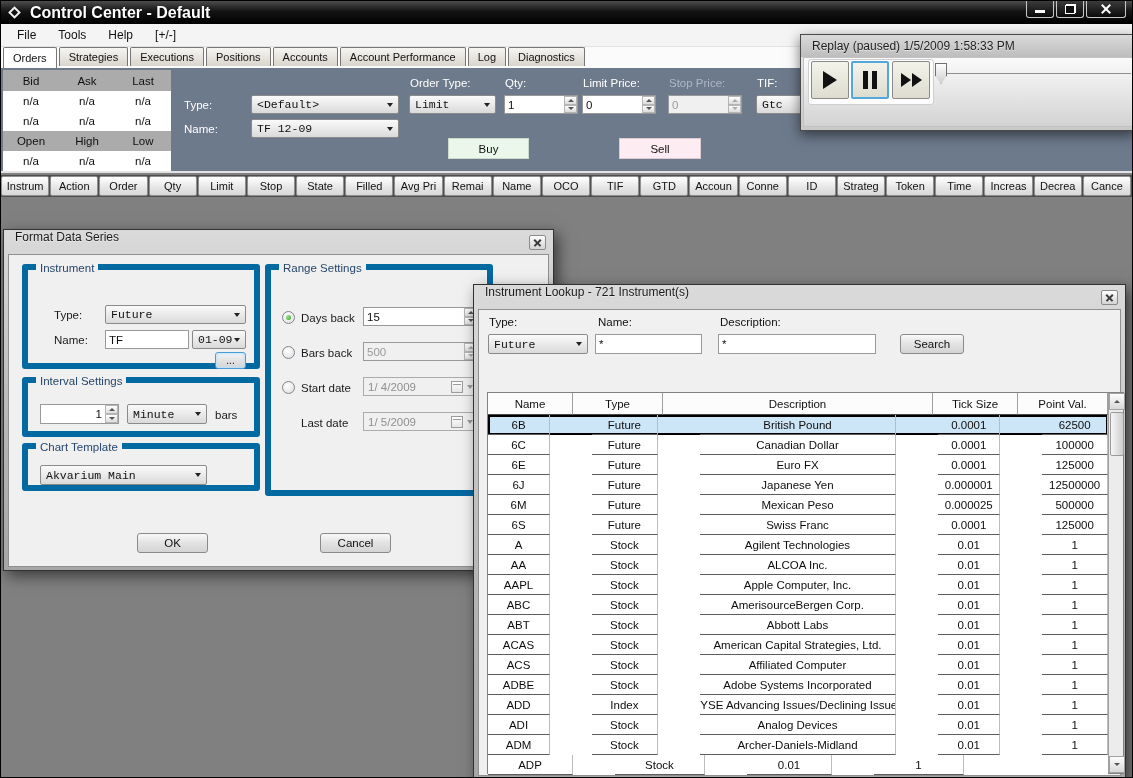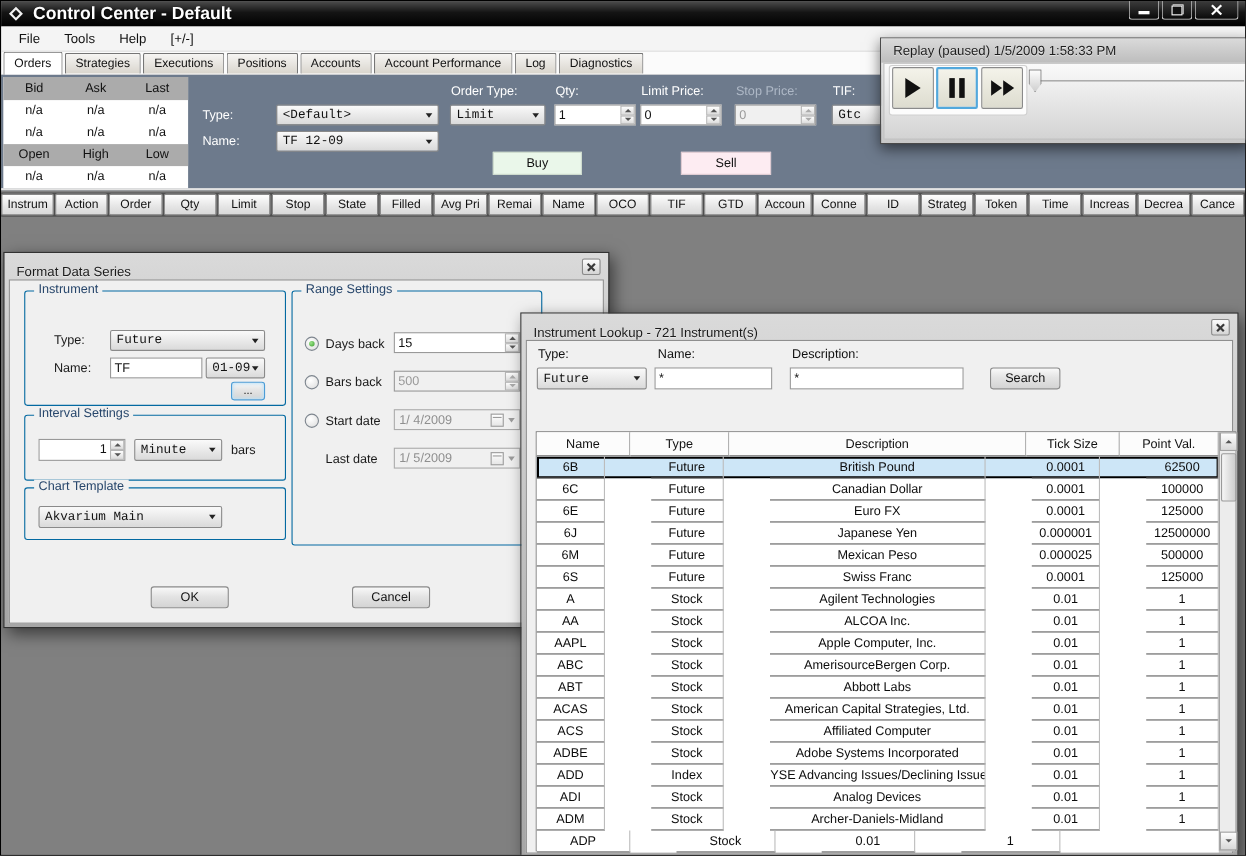--- a/index.html
+++ b/index.html
@@ -23,21 +23,21 @@
 .glyph-restore::after { content:''; position:absolute; left:0; bottom:0; width:8px; height:7px; border:1px solid #fff; background:#111; }
 .glyph-x { position:relative; width:12px; height:12px; }
 .glyph-x::before,.glyph-x::after { content:''; position:absolute; left:0; top:5px; width:12px; height:2px; background:#fff; }
 .glyph-x::before { transform:rotate(45deg); } .glyph-x::after { transform:rotate(-45deg); }
 
 .menubar { position:absolute; top:23px; left:0; width:100%; height:23px; background:#f4f4f4;
   border-bottom:1px solid #e2e2e2; display:flex; align-items:center; padding-left:5px; z-index:1; }
 .menu-item { font-size:12px; color:#111; padding:3px 11px; }
 
 .tabstrip { position:absolute; top:46px; left:0; width:100%; height:21px; background:#fbfbfb;
-  display:flex; align-items:center; padding-left:2px; z-index:1; }
+  display:flex; align-items:flex-start; padding-left:2px; z-index:1; }
 .tab { font-size:11px; color:#111; padding:0 9px; border:1px solid #767676; border-bottom:none;
   border-radius:2px 2px 0 0; background:linear-gradient(#f6f5f3,#d9d5cd); margin-right:2px;
   height:19px; display:flex; align-items:center; }
 .tab.active { background:#fff; height:21px; position:relative; z-index:3; }
 
 
 .order-panel { position:absolute; top:67px; left:0; width:100%; height:105px; background:#6d7a8c;
   border-bottom:2px solid #e3e3e3; z-index:1; }
 .quote-table { position:absolute; left:2px; top:2px; width:168px; height:101px; background:#fff; }
 .q-row { display:flex; height:20px; } .q-row:first-child { height:21px; }
@@ -98,36 +98,36 @@
 .ff { display:flex; gap:1px; } .ff b { width:0; height:0; border-left:10px solid #111; border-top:7px solid transparent; border-bottom:7px solid transparent; }
 .rp-track { position:absolute; left:141px; top:15px; width:186px; height:1px; background:#8f8f8f; }
 .rp-thumb { position:absolute; left:131px; top:5px; width:12px; height:21px;
   background:linear-gradient(#fdfdfd,#cfcfcf); border:1px solid #707070;
   clip-path:polygon(0 0,100% 0,100% 60%,50% 100%,0 60%); }
 
 
 .dlg { position:absolute; border:1px solid #323232;
   background:linear-gradient(180deg,#dadada,#b6b6b6 60%,#a6a6a6);
   padding:0 4px 4px; box-shadow:4px 5px 14px rgba(0,0,0,.55); }
-.dlg-title { height:24px; display:flex; align-items:flex-end; font-size:12px; color:#1a1a1a;
+.dlg-title { height:24px; display:flex; align-items:flex-start; font-size:12px; color:#1a1a1a;
   padding-left:7px; text-shadow:0 1px 0 rgba(255,255,255,.45); position:relative; }
 .dlg-close { position:absolute; right:3px; top:5px; width:17px; height:15px;
   background:linear-gradient(#fdfdfd,#d4d4d4); border:1px solid #8a8a8a; border-radius:2px;
   display:flex; align-items:center; justify-content:center; }
 .x-sm { position:relative; width:9px; height:9px; }
 .x-sm::before,.x-sm::after { content:''; position:absolute; left:0; top:4px; width:9px; height:1.6px; background:#3a3a3a; }
 .x-sm::before { transform:rotate(45deg); } .x-sm::after { transform:rotate(-45deg); }
 .dlg-body { position:relative; background:#f0f0f0; border:1px solid #8f8f8f; }
 
 .fmt { left:2px; top:228px; width:551px; height:342px; z-index:20; }
 .fmt .dlg-body { height:313px; }
 .lkp { left:472px; top:283px; width:653px; height:496px; z-index:30; }
 .lkp .dlg-body { height:467px; }
 
-.group { position:absolute; border:1px solid #0369a1; border-radius:3px; }
+.group { position:absolute; border:6px solid #0369a1; border-radius:3px; }
 .group-label { position:absolute; top:-8px; left:8px; background:#f0f0f0; padding:0 4px;
   font-size:11.5px; color:#27466b; white-space:nowrap; }
 .fld-label { position:absolute; font-size:11.5px; color:#1a1a1a; white-space:nowrap; }
 .radio { position:absolute; width:13px; height:13px; border-radius:50%; border:1px solid #7e868f;
   background:radial-gradient(circle at 40% 35%,#fff,#dcdcdc); }
 .radio.checked::after { content:''; position:absolute; left:3px; top:3px; width:5px; height:5px;
   border-radius:50%; background:radial-gradient(circle at 35% 35%,#9ce48a,#389d2c); }
 .datefld { position:absolute; height:19px; display:flex; align-items:center; border:1px solid #ababab;
   background:#f0f0f0; font-size:11.5px; color:#8f8f8f; padding:0 4px;justify-content:space-between; }
 .cal-icon { width:12px; height:12px; border:1px solid #9c9c9c; background:linear-gradient(#fff,#e6e6e6);

